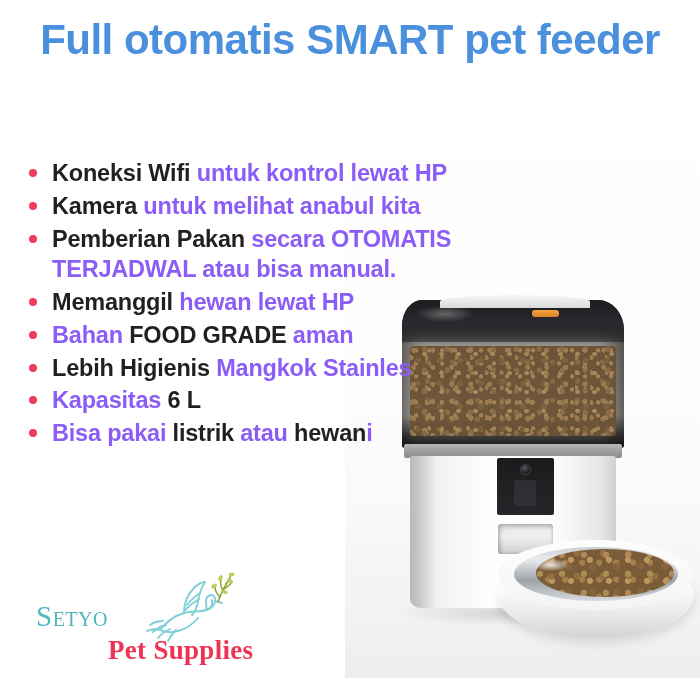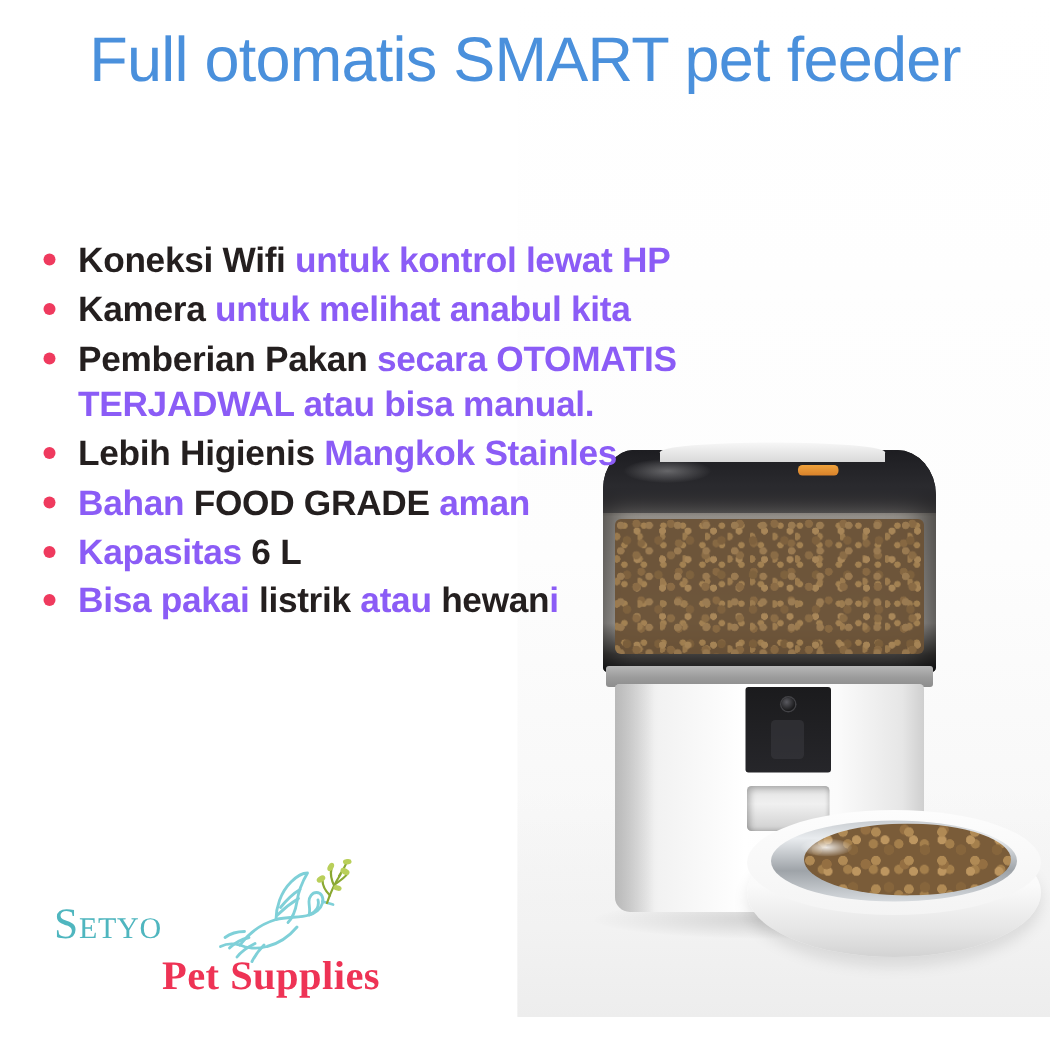--- a/index.html
+++ b/index.html
@@ -35,21 +35,21 @@
 
   
   .title {
     position: absolute;
     left: 18px;
     top: 16px;
     width: 664px;
     text-align: center;
     font-size: 42px;
     line-height: 1.12;
-    font-weight: normal;
+    font-weight: bold;
     letter-spacing: -0.5px;
     color: #4a90dc;
     z-index: 5;
   }
 
   
   .features {
     position: absolute;
     left: 22px;
     top: 158px;
@@ -330,22 +330,23 @@
   <div class="photo-panel">
     <div class="photo-floor"></div>
   </div>
 
   <div class="title">Full otomatis SMART pet feeder</div>
 
   <ul class="features" id="feature-list">
       <li class="feature"><span class="dot"></span><span class="dark">Koneksi Wifi </span><span class="pink">untuk kontrol lewat HP</span></li>
       <li class="feature"><span class="dot"></span><span class="dark">Kamera </span><span class="pink">untuk melihat anabul kita</span></li>
       <li class="feature"><span class="dot"></span><span class="dark">Pemberian Pakan </span><span class="pink">secara OTOMATIS TERJADWAL atau bisa manual.</span></li>
+      <li class="feature"><span class="dot"></span><span class="dark">Memanggil </span><span class="pink">hewan lewat HP</span></li>
+      <li class="feature"><span class="dot"></span><span class="pink">Bahan </span><span class="dark">FOOD GRADE </span><span class="pink">aman</span></li>
       <li class="feature"><span class="dot"></span><span class="dark">Lebih Higienis </span><span class="pink">Mangkok Stainles</span></li>
-      <li class="feature"><span class="dot"></span><span class="pink">Bahan </span><span class="dark">FOOD GRADE </span><span class="pink">aman</span></li>
       <li class="feature"><span class="dot"></span><span class="pink">Kapasitas </span><span class="dark">6 L</span></li>
       <li class="feature"><span class="dot"></span><span class="pink">Bisa pakai </span><span class="dark">listrik </span><span class="pink">atau </span><span class="dark">hewan</span><span class="pink">i</span></li>
     </ul>
 
   <div class="device">
     <div class="hopper">
       <div class="kibble-fill"></div>
       <div class="hopper-gloss"></div>
       <div class="hopper-shine"></div>
     </div>

